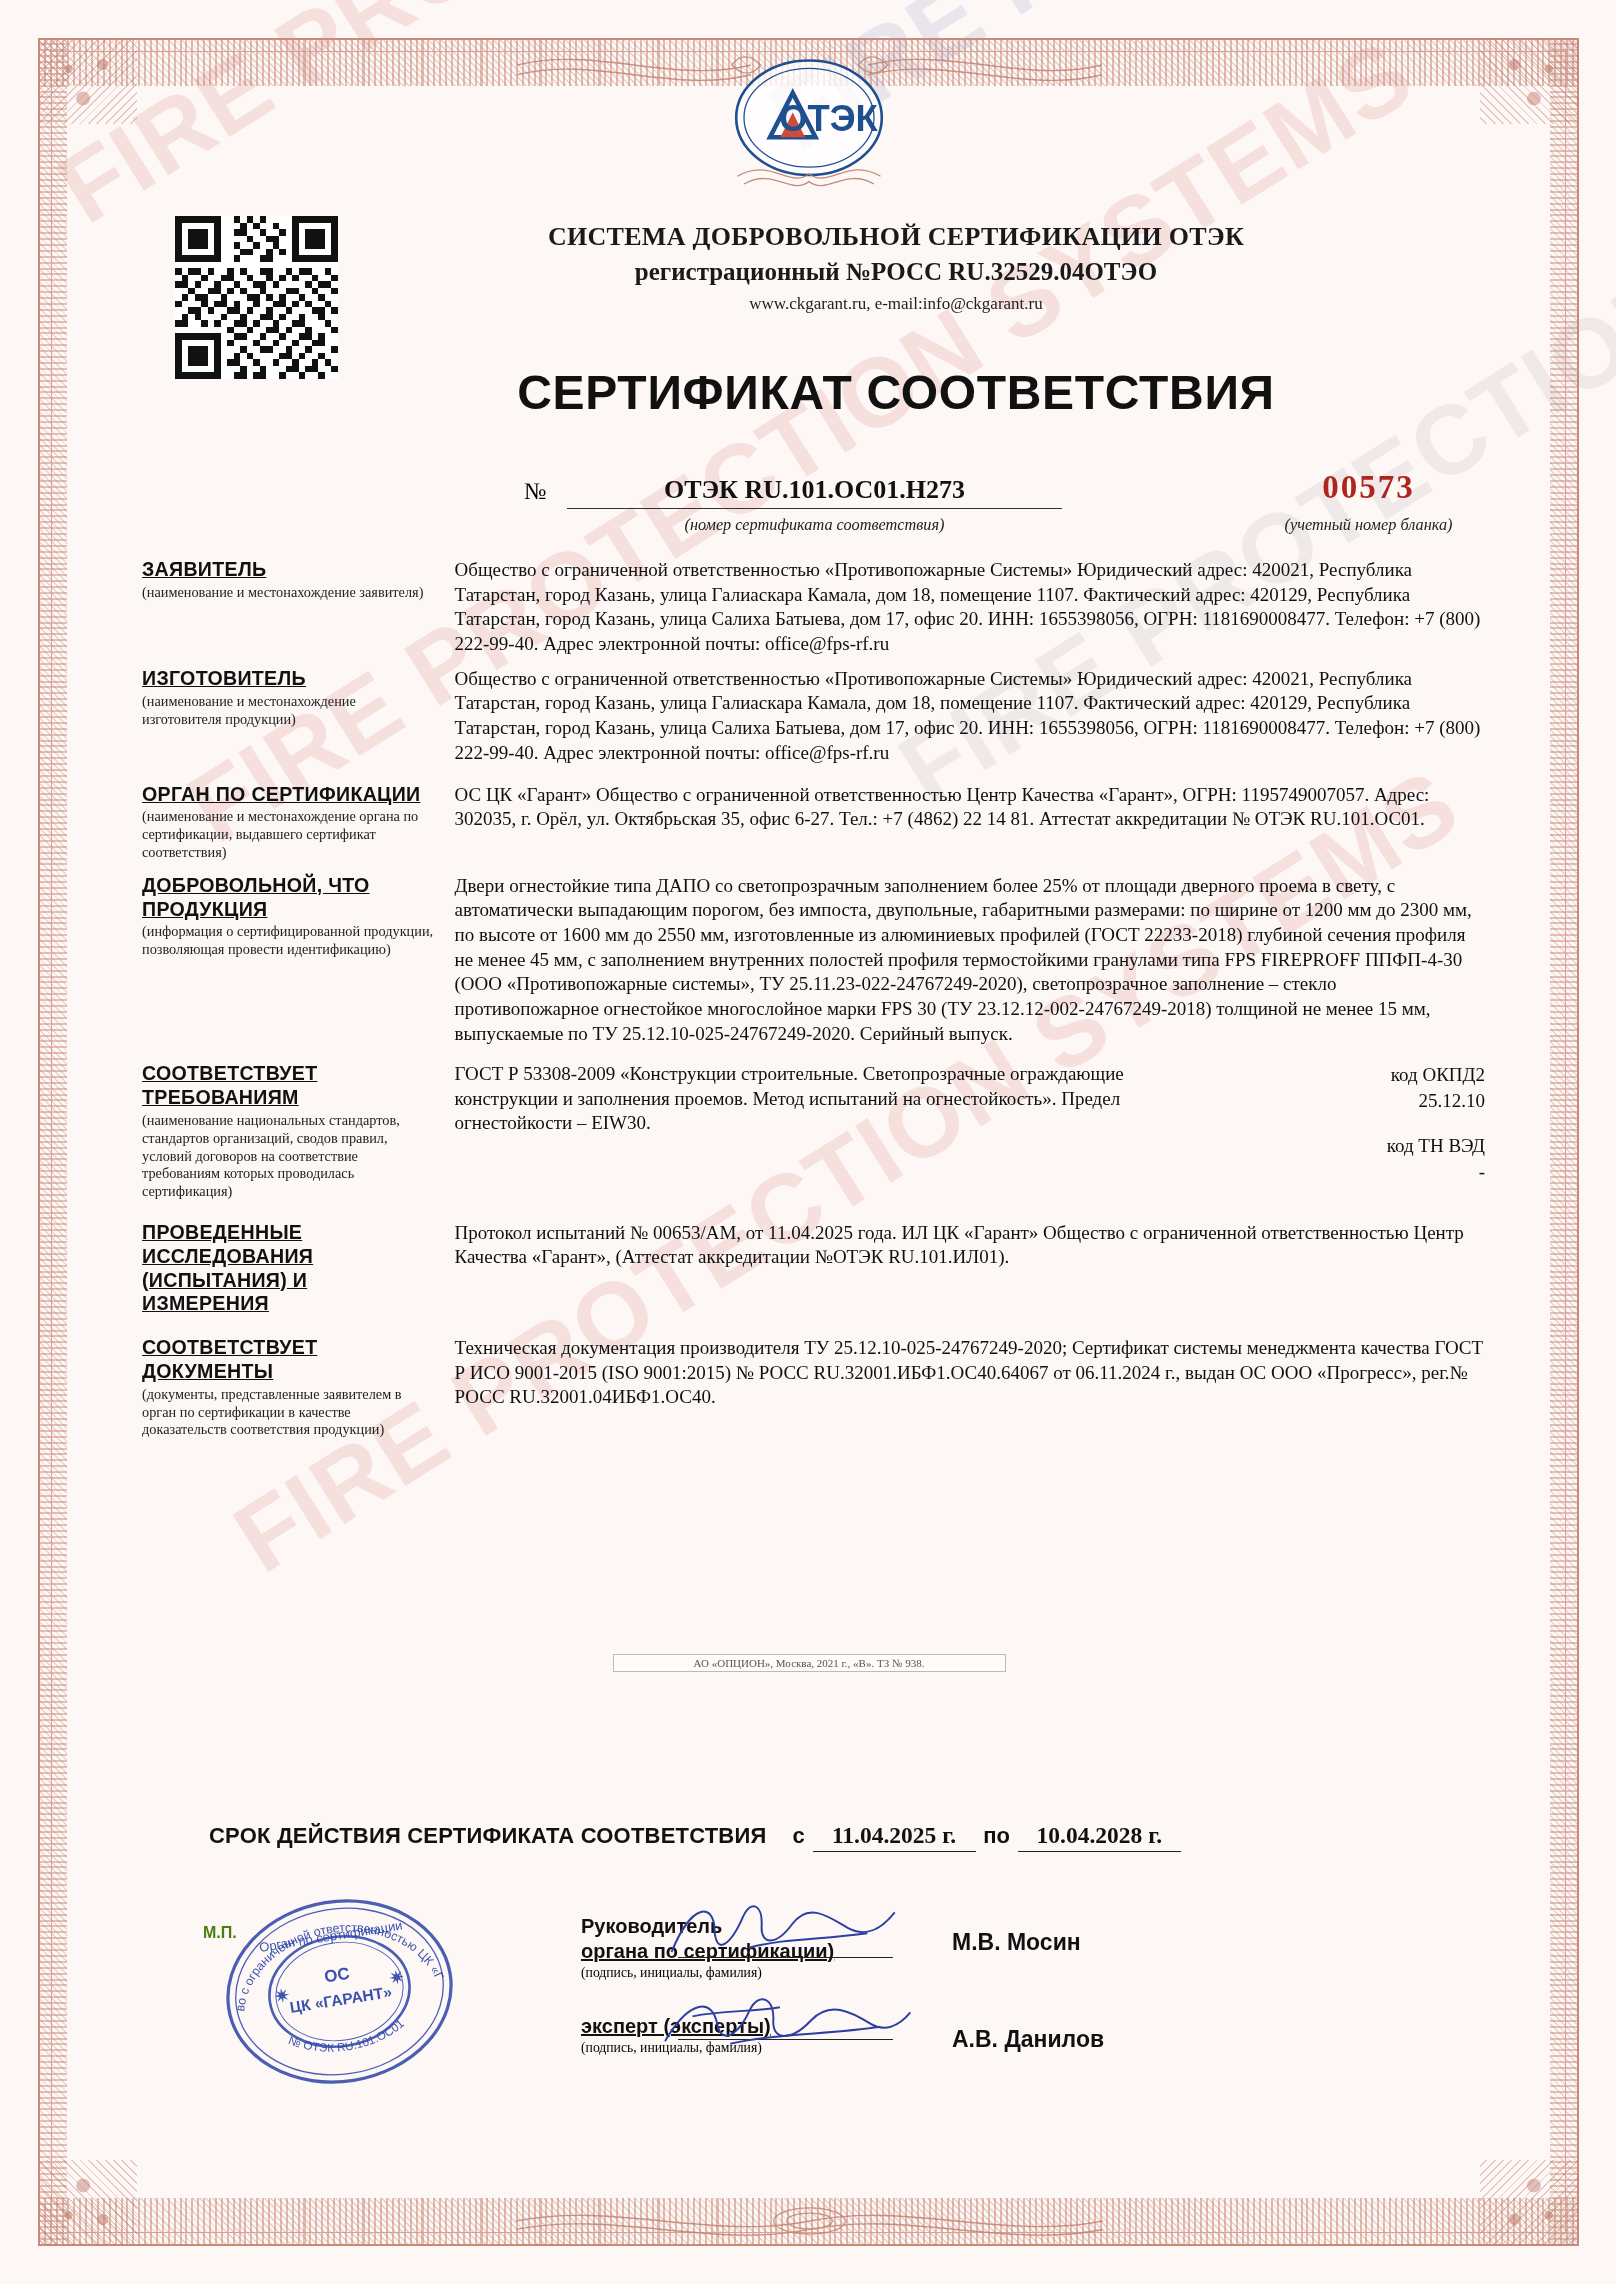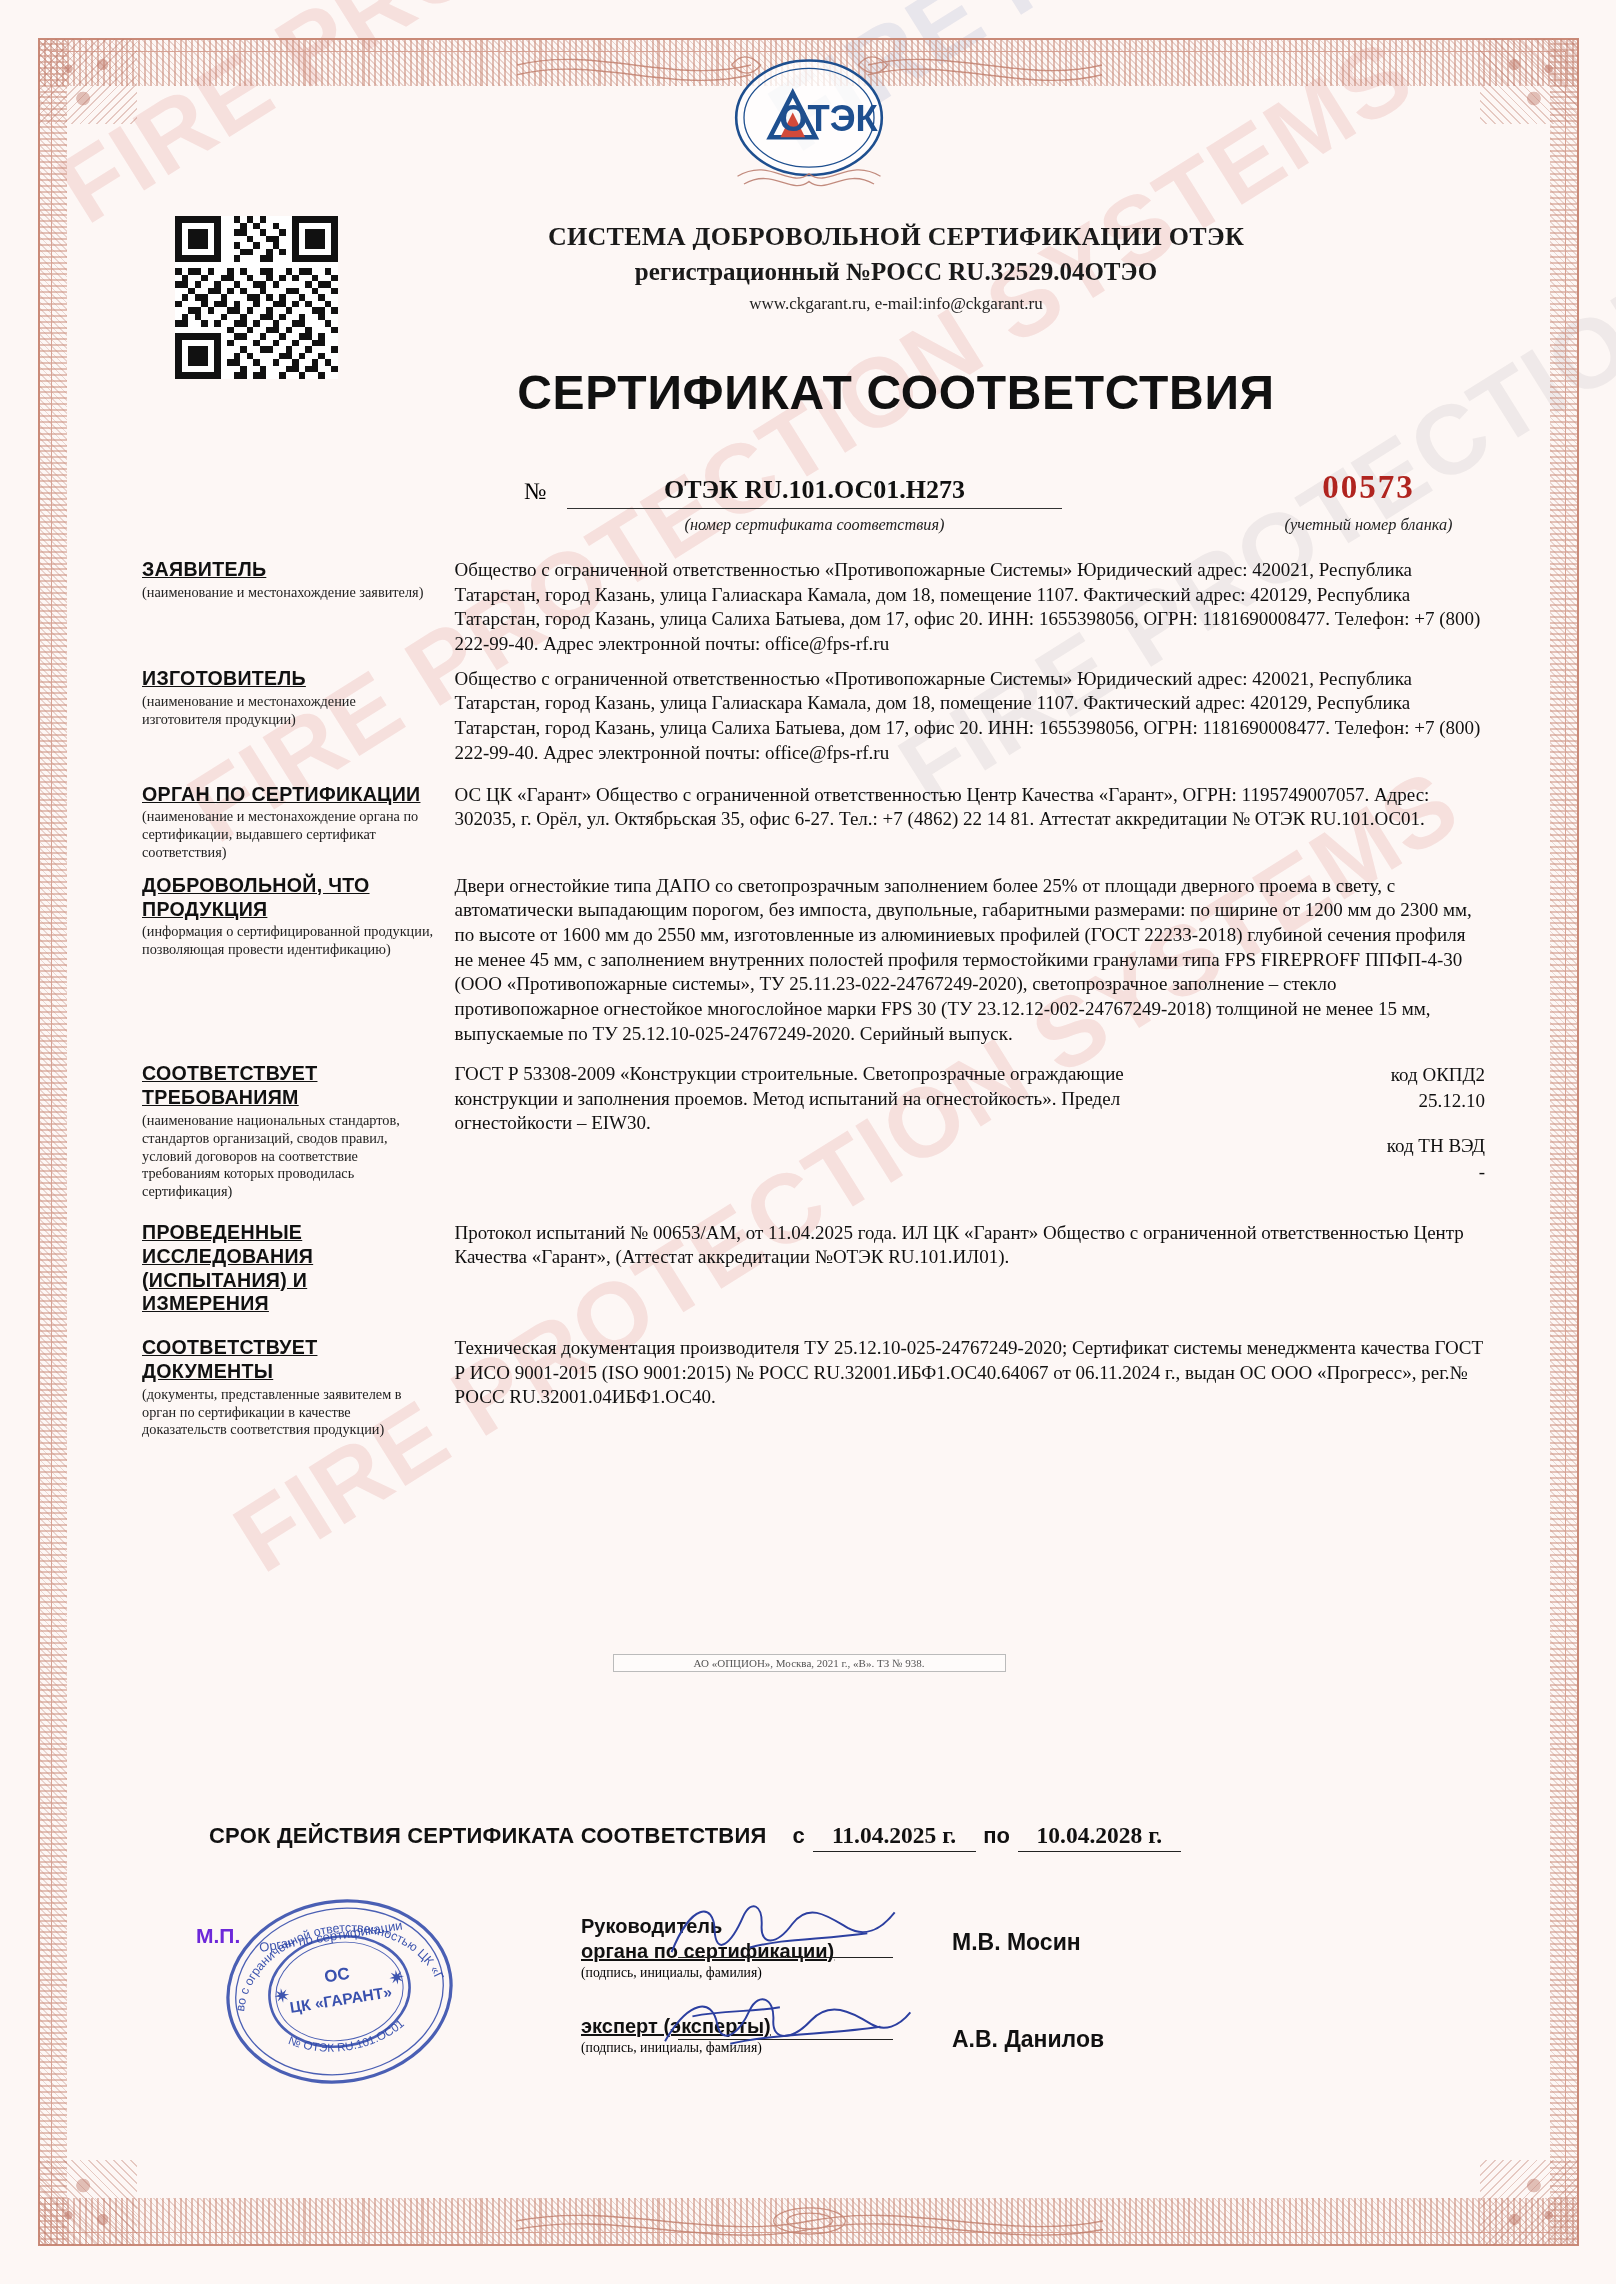--- a/index.html
+++ b/index.html
@@ -310,25 +310,25 @@
 
   .sign-area {
     position: absolute;
     left: 196px;
     top: 1877px;
     width: 1278px;
     height: 235px;
   }
   .mp {
     position: absolute;
-    left: 0px; top: 47px;
+    left: 7px; top: 47px;
     font-family: "Liberation Sans", sans-serif;
     font-weight: bold;
-    font-size: 21px;
-    color: #6d28d9;
+    font-size: 16px;
+    color: #4d7c0f;
   }
   .stamp {
     position: absolute;
     left: 13px;
     top: 6.5px;
     width: 261px;
     height: 215px;
   }
   .sig-row {
     position: absolute;

